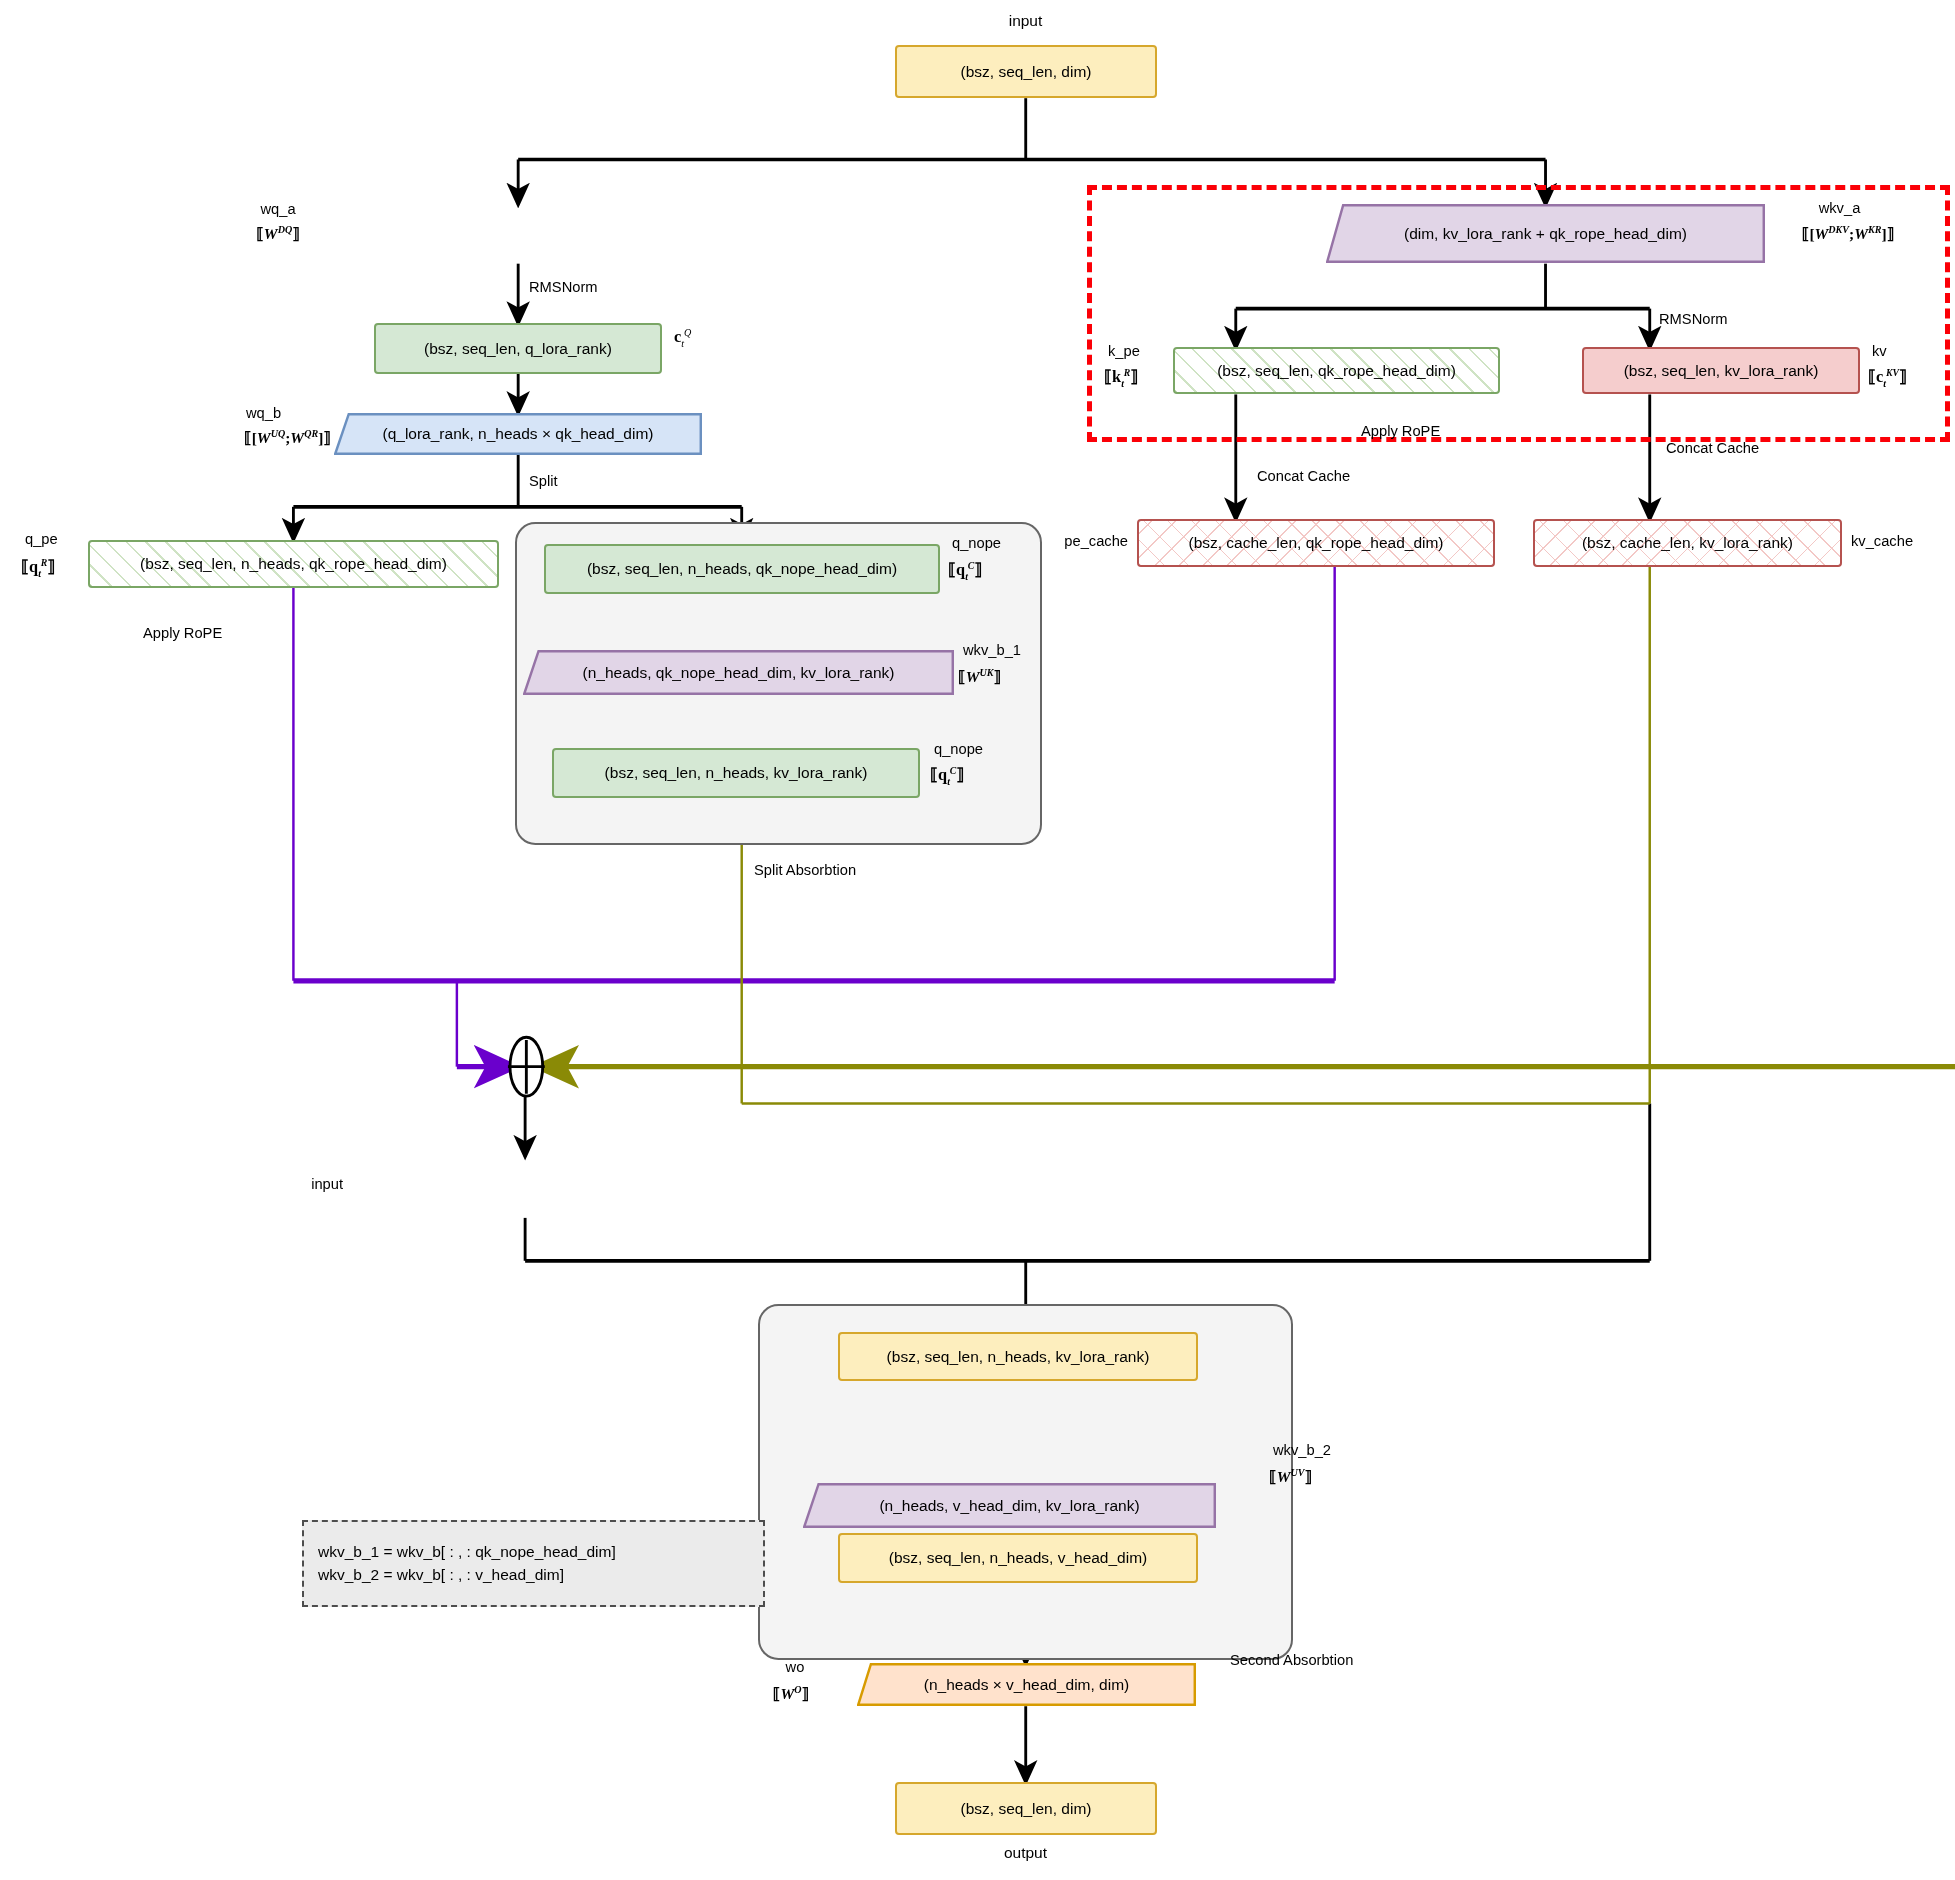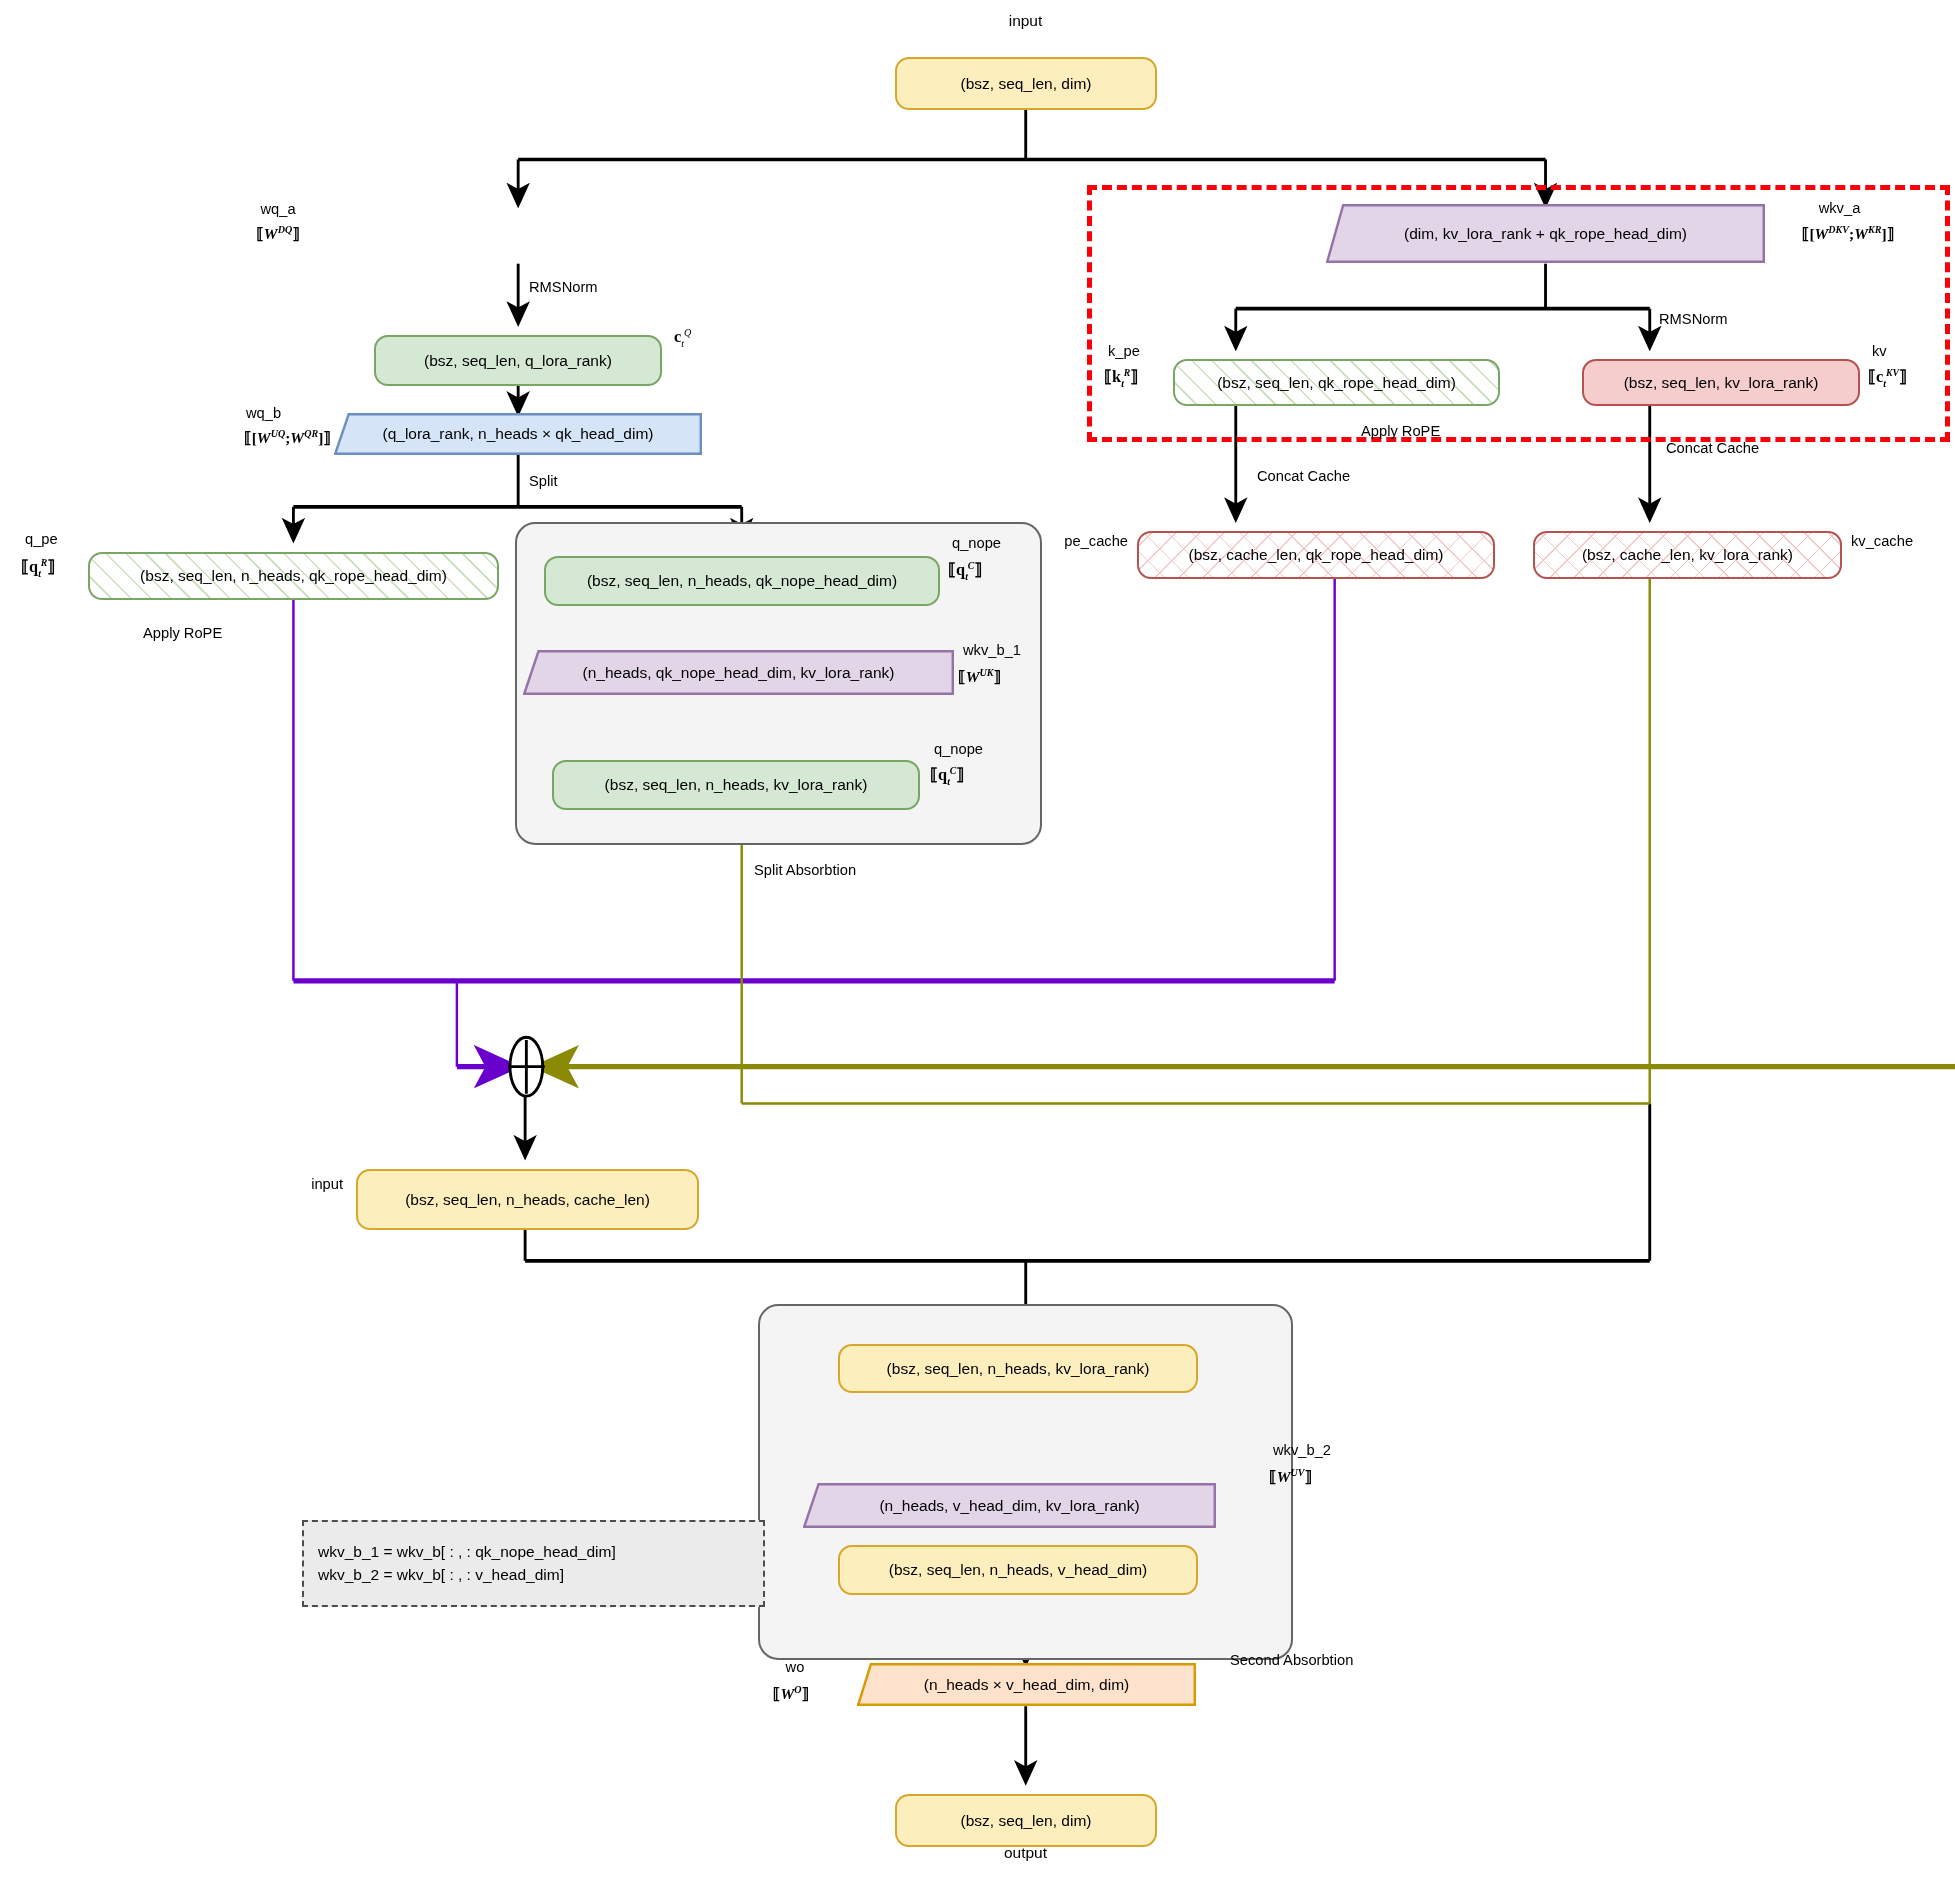--- a/index.html
+++ b/index.html
@@ -2,21 +2,21 @@
 <html style="font-size:6.5px"><head>
 <meta charset="utf-8">
 <style>
   html,body{margin:0;padding:0;background:#ffffff;}
   body{font-family:"Liberation Sans",sans-serif;}
   #stage{position:relative;width:1955px;height:1880px;background:#fff;overflow:hidden;}
   svg.wires{position:absolute;left:0;top:0;width:1955px;height:1880px;pointer-events:none;}
 
   .node{position:absolute;box-sizing:border-box;display:flex;align-items:center;justify-content:center;
         text-align:center;line-height:1.15;color:#000;}
-  .rbox{border-radius:14px;border-width:2px;border-style:solid;margin-top:12px;}
+  .rbox{border-radius:4px;border-width:2px;border-style:solid;}
   .lbl{position:absolute;color:#000;white-space:nowrap;}
   .lbl.c{text-align:center;}
   .lbl.r{text-align:right;}
 
   
   .yellow{background:#fdeebe;border-color:#d6a72c;}
   .green{background:#d5e8d4;border-color:#7aa665;}
   .red-solid{background:#f5cdcd;border-color:#b5524f;}
 
   .hatch-green{
@@ -233,23 +233,20 @@
 
   <div class="node rbox green" style="left:552px;top:748px;width:368px;height:50px;font-size:15.5px;">
     <span>(bsz, seq_len, n_heads, kv_lora_rank)</span>
   </div>
   <div class="lbl" style="left:934px;top:741px;font-size:14.7px;">q_nope</div>
   <div class="lbl" style="left:930px;top:765px;font-size:16.3px;font-weight:bold;">
     <span>⟦</span><b style="font-family:'Liberation Serif',serif;">q</b><sub style="font-family:'Liberation Serif',serif;font-style:italic;font-size:0.6em;">t</sub><sup style="font-family:'Liberation Serif',serif;font-style:italic;font-size:0.6em;">C</sup><span>⟧</span>
   </div>
   <div class="lbl" style="left:754px;top:862px;font-size:14.7px;">Split Absorbtion</div>
 
-  <div class="node rbox yellow" style="left:356px;top:1157px;width:343px;height:61px;font-size:15.5px;">
-    <span>(bsz, seq_len, n_heads, cache_len)</span>
-  </div>
   <div class="lbl r" style="left:237px;top:1176px;width:106px;font-size:14.7px;">input</div>
 
   <div class="node rbox yellow" style="left:838px;top:1332px;width:360px;height:49px;font-size:15.5px;">
     <span>(bsz, seq_len, n_heads, kv_lora_rank)</span>
   </div>
 
   <div class="trap" style="left:803px;top:1435px;width:413px;height:45px;font-size:15.5px;margin-top:48px;">
     <div class="shape"><svg width="100%" height="100%" viewBox="0 0 1010 110" preserveAspectRatio="none">
       <polygon points="38,3 1007,3 1007,107 3,107" fill="#e1d5e7" stroke="#9673a6" stroke-width="6"></polygon>
         </svg></div>

